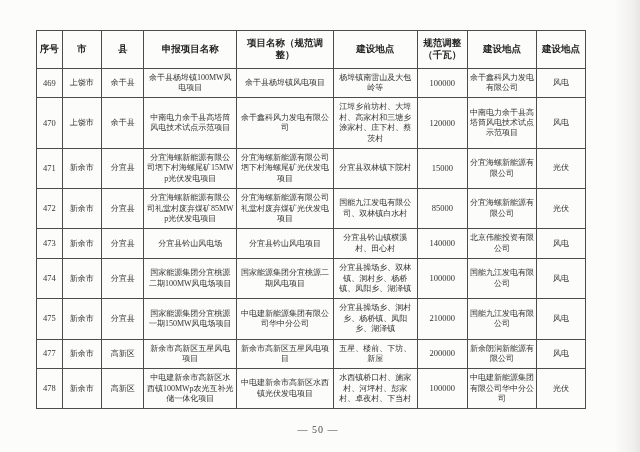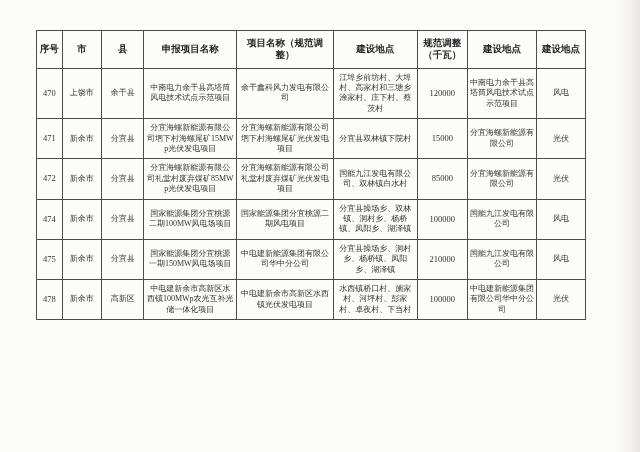--- a/index.html
+++ b/index.html
@@ -87,20 +87,31 @@
             <th>申报项目名称</th>
             <th>项目名称（规范调整）</th>
             <th>建设地点</th>
             <th>规范调整（千瓦）</th>
             <th>建设地点</th>
             <th>建设地点</th>
           </tr>
       </thead>
       <tbody id="table-body">
           <tr>
+            <td class="num">469</td>
+            <td>上饶市</td>
+            <td>余干县</td>
+            <td>余干县杨埠镇100MW风电项目</td>
+            <td>余干县杨埠镇风电项目</td>
+            <td>杨埠镇南雷山及大包岭等</td>
+            <td class="num">100000</td>
+            <td>余干鑫科风力发电有限公司</td>
+            <td>风电</td>
+          </tr>
+          <tr>
             <td class="num">470</td>
             <td>上饶市</td>
             <td>余干县</td>
             <td>中南电力余干县高塔筒风电技术试点示范项目</td>
             <td>余干鑫科风力发电有限公司</td>
             <td>江埠乡前坊村、大埠村、高家村和三塘乡涂家村、庄下村、蔡茨村</td>
             <td class="num">120000</td>
             <td>中南电力余干县高塔筒风电技术试点示范项目</td>
             <td>风电</td>
           </tr>
@@ -120,48 +131,71 @@
             <td>新余市</td>
             <td>分宜县</td>
             <td>分宜海螺新能源有限公司礼堂村废弃煤矿85MWp光伏发电项目</td>
             <td>分宜海螺新能源有限公司礼堂村废弃煤矿光伏发电项目</td>
             <td>国能九江发电有限公司、双林镇白水村</td>
             <td class="num">85000</td>
             <td>分宜海螺新能源有限公司</td>
             <td>光伏</td>
           </tr>
           <tr>
+            <td class="num">473</td>
+            <td>新余市</td>
+            <td>分宜县</td>
+            <td>分宜县钤山风电场</td>
+            <td>分宜县钤山风电项目</td>
+            <td>分宜县钤山镇横溪村、田心村</td>
+            <td class="num">140000</td>
+            <td>北京伟能投资有限公司</td>
+            <td>风电</td>
+          </tr>
+          <tr>
             <td class="num">474</td>
             <td>新余市</td>
             <td>分宜县</td>
             <td>国家能源集团分宜桃源二期100MW风电场项目</td>
             <td>国家能源集团分宜桃源二期风电项目</td>
             <td>分宜县操场乡、双林镇、洞村乡、杨桥镇、凤阳乡、湖泽镇</td>
             <td class="num">100000</td>
             <td>国能九江发电有限公司</td>
             <td>风电</td>
           </tr>
           <tr>
             <td class="num">475</td>
             <td>新余市</td>
             <td>分宜县</td>
             <td>国家能源集团分宜桃源一期150MW风电场项目</td>
             <td>中电建新能源集团有限公司华中分公司</td>
             <td>分宜县操场乡、洞村乡、杨桥镇、凤阳乡、湖泽镇</td>
             <td class="num">210000</td>
             <td>国能九江发电有限公司</td>
+            <td>风电</td>
+          </tr>
+          <tr>
+            <td class="num">477</td>
+            <td>新余市</td>
+            <td>高新区</td>
+            <td>新余市高新区五星风电项目</td>
+            <td>新余市高新区五星风电项目</td>
+            <td>五星、楼前、下坊、新屋</td>
+            <td class="num">200000</td>
+            <td>新余朗润新能源有限公司</td>
             <td>风电</td>
           </tr>
           <tr>
             <td class="num">478</td>
             <td>新余市</td>
             <td>高新区</td>
             <td>中电建新余市高新区水西镇100MWp农光互补光储一体化项目</td>
             <td>中电建新余市高新区水西镇光伏发电项目</td>
             <td>水西镇桥口村、施家村、河坪村、彭家村、卓夜村、下当村</td>
             <td class="num">100000</td>
             <td>中电建新能源集团有限公司华中分公司</td>
             <td>光伏</td>
           </tr>
         </tbody>
     </table>
   </div>
+  <div class="footer">— 50 —</div>
 </div>
 
 </body></html>

